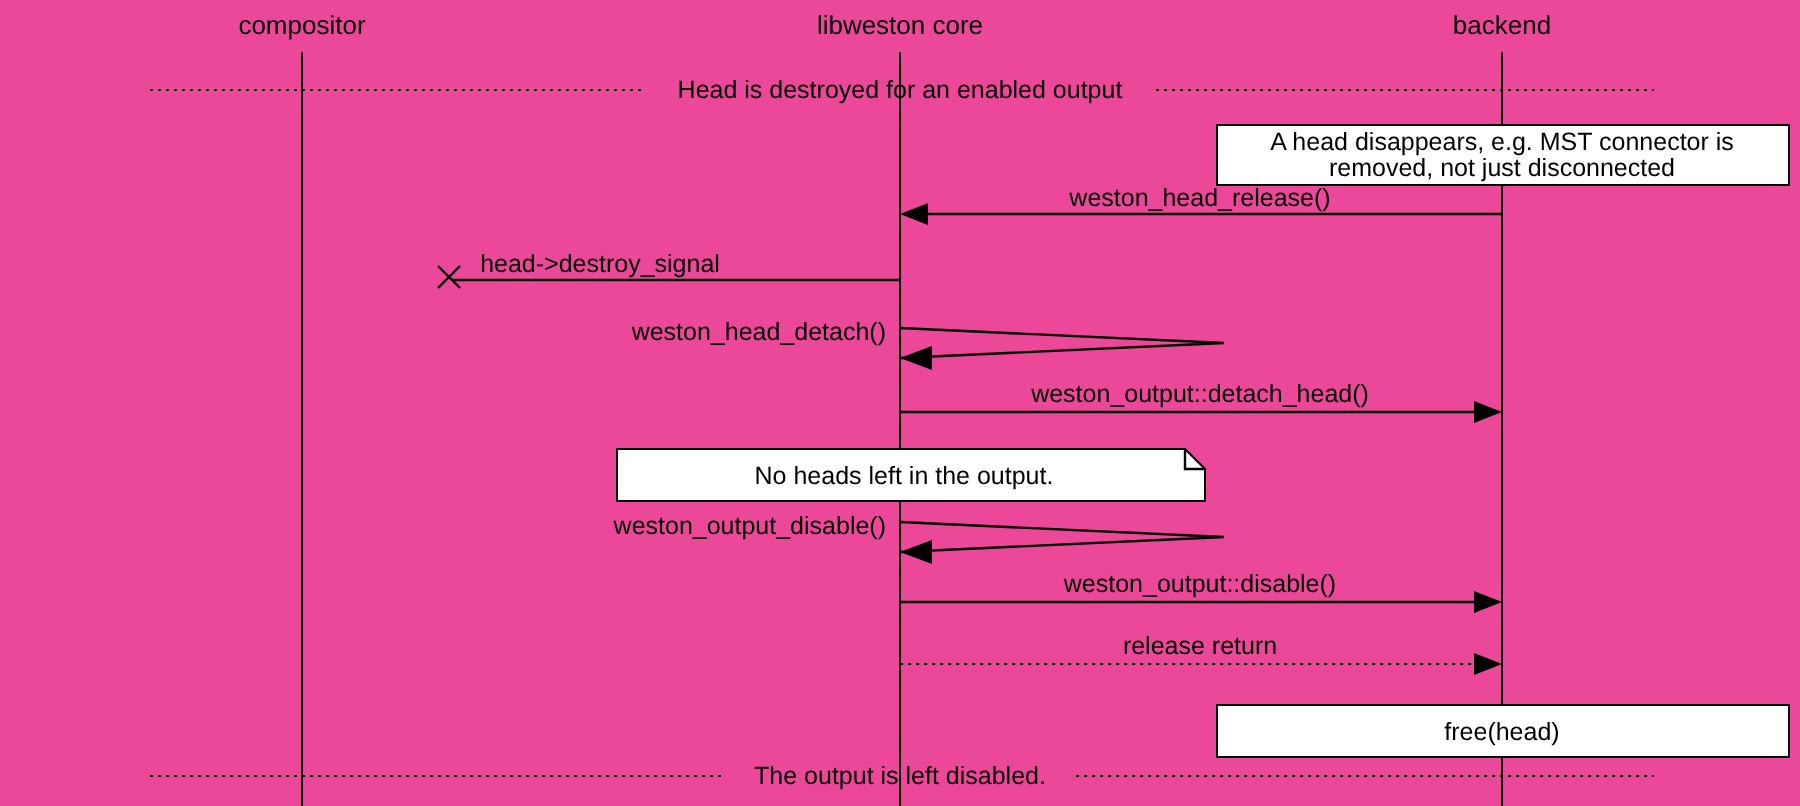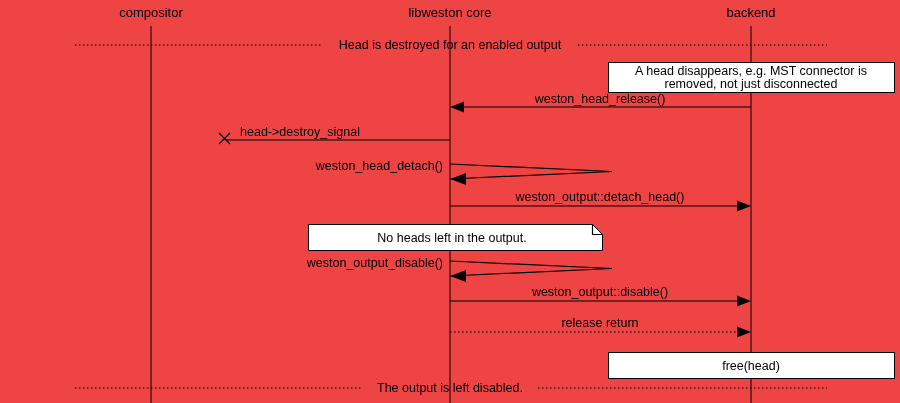--- a/index.html
+++ b/index.html
@@ -9,21 +9,21 @@
   }
   body {
     font-family: "Liberation Sans", sans-serif;
     color: #000000;
   }
   #diagram-root {
     position: relative;
     width: 900px;
     height: 403px;
     overflow: hidden;
-    background: #ef4444;
+    background: #ec4899;
   }
   #diagram-svg {
     position: absolute;
     left: 0;
     top: 0;
     width: 900px;
     height: 403px;
   }
   .lifeline-label {
     font-size: 13px;

